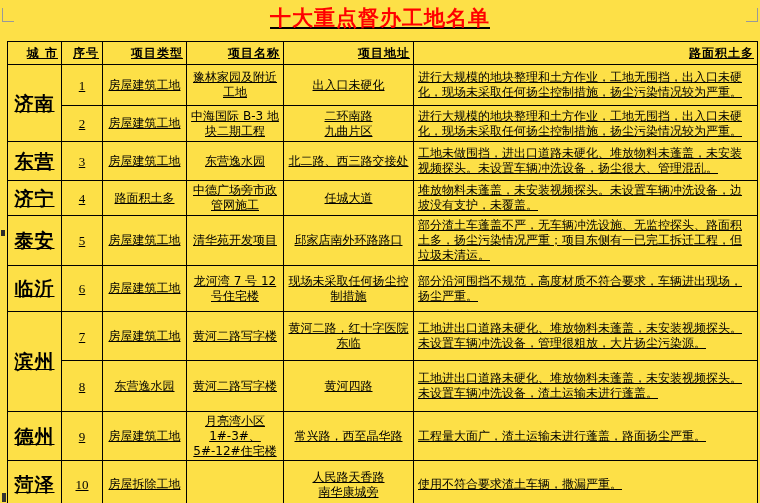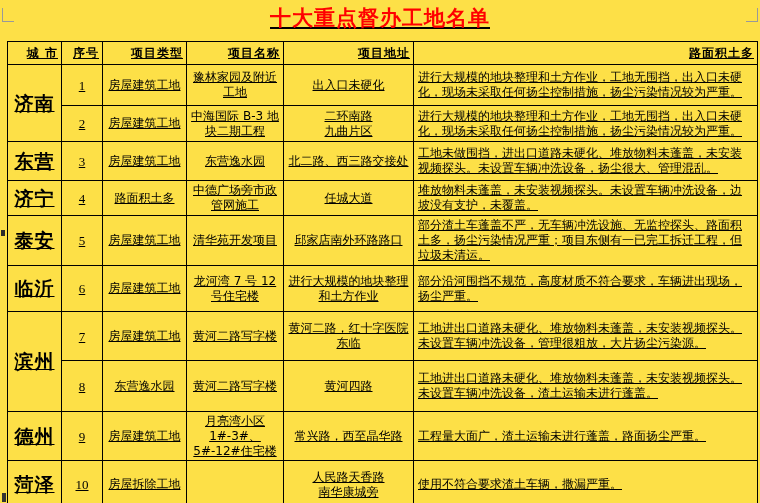--- a/index.html
+++ b/index.html
@@ -113,21 +113,21 @@
         <td class="cell-type">房屋建筑工地</td>
         <td class="cell-name">清华苑开发项目</td>
         <td class="cell-addr">邱家店南外环路路口</td>
         <td class="cell-problems">部分渣土车蓬盖不严，无车辆冲洗设施、无监控探头、路面积土多，扬尘污染情况严重；项目东侧有一已完工拆迁工程，但垃圾未清运。</td>
       </tr>
       <tr style="height:46px">
         <td class="cell-city">临沂</td>
         <td class="cell-no">6</td>
         <td class="cell-type">房屋建筑工地</td>
         <td class="cell-name">龙河湾 7 号 12 号住宅楼</td>
-        <td class="cell-addr">进行大规模的地块整理和土方作业</td>
+        <td class="cell-addr">现场未采取任何扬尘控制措施</td>
         <td class="cell-problems">部分沿河围挡不规范，高度材质不符合要求，车辆进出现场，扬尘严重。</td>
       </tr>
       <tr style="height:49px">
         <td class="cell-city" rowspan="2">滨州</td>
         <td class="cell-no">7</td>
         <td class="cell-type">房屋建筑工地</td>
         <td class="cell-name">黄河二路写字楼</td>
         <td class="cell-addr">黄河二路，红十字医院东临</td>
         <td class="cell-problems">工地进出口道路未硬化、堆放物料未蓬盖，未安装视频探头。未设置车辆冲洗设备，管理很粗放，大片扬尘污染源。</td>
       </tr>

